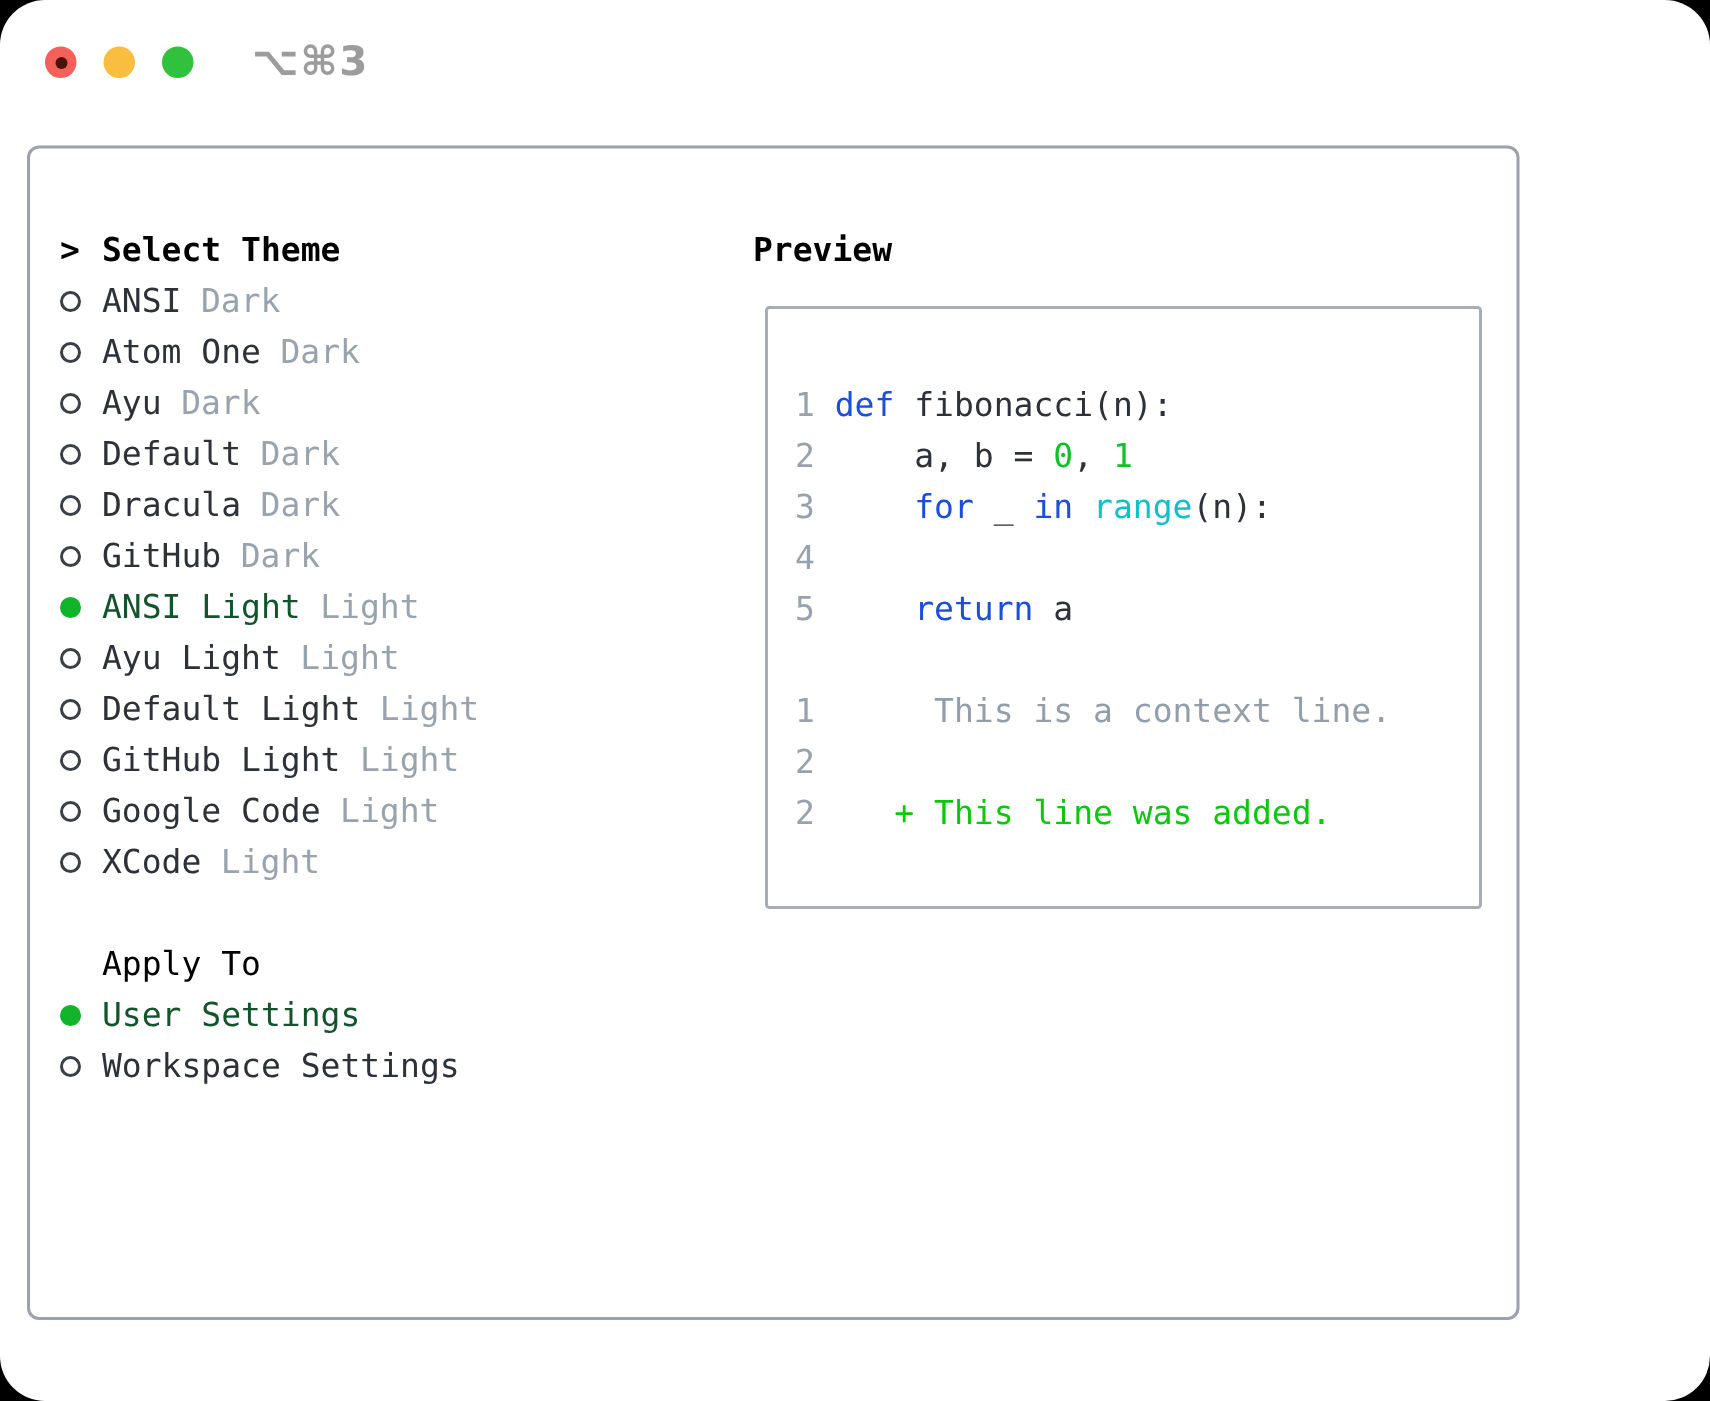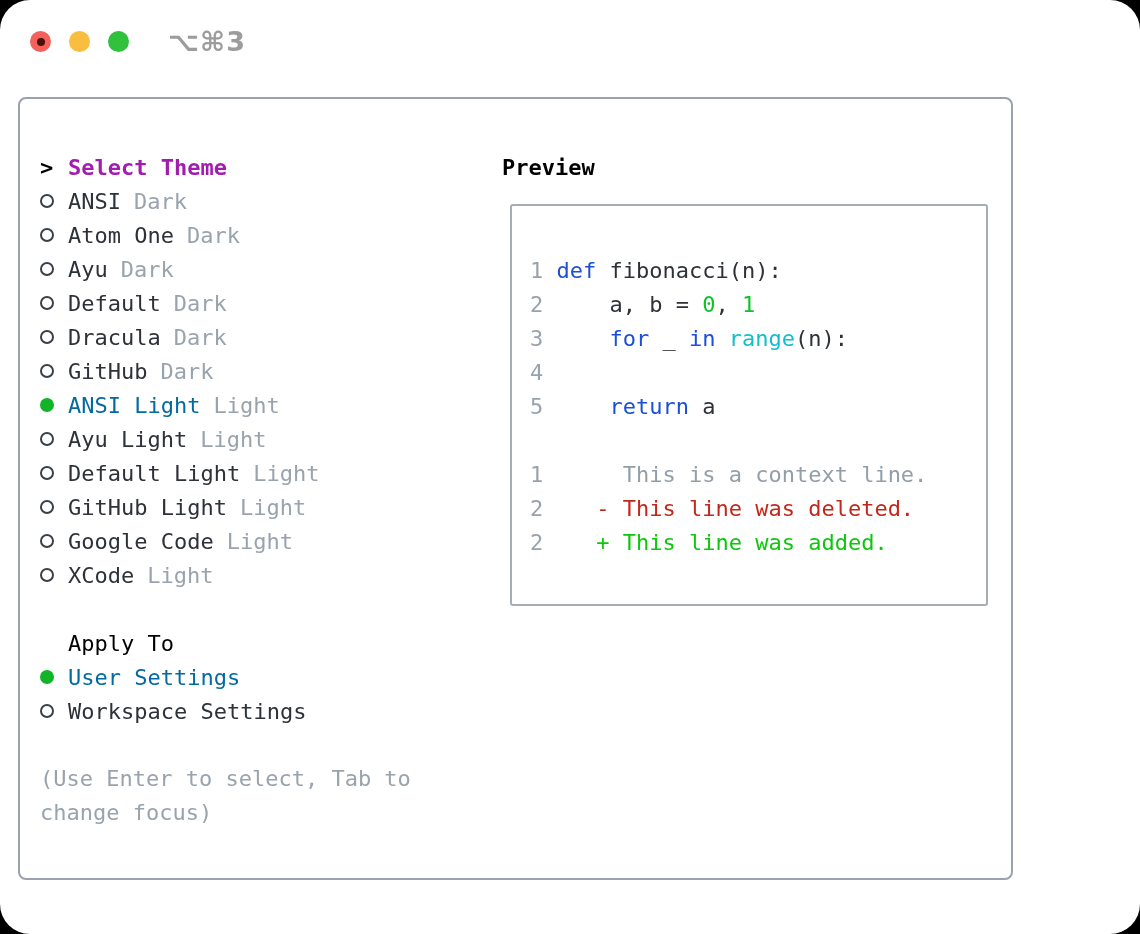--- a/index.html
+++ b/index.html
@@ -18,24 +18,24 @@
 
   
   .main-box{position:absolute;left:18px;top:97px;width:995px;height:783px;box-sizing:border-box;
             border:2px solid #9aa2ad;border-radius:8px;background:#fff;}
 
   
   .left-col{position:absolute;left:20px;top:51px;}
   .row{display:flex;align-items:center;height:34px;font-size:22px;color:#2d3138;white-space:pre;}
   .marker{width:28px;display:flex;align-items:center;flex:0 0 28px;}
   .prompt{font-weight:bold;color:#000;font-size:22px;}
-  .hdr{font-weight:bold;color:#a21caf;}
+  .hdr{font-weight:bold;color:#000000;}
   .circle{width:14px;height:14px;border:2px solid #3a4048;border-radius:50%;box-sizing:border-box;}
   .row.selected .circle{background:#12b42a;border-color:#12b42a;}
-  .row.selected .tname{color:#0369a1;}
+  .row.selected .tname{color:#14532d;}
   .tname{margin-right:13px;}
   .tvariant{color:#99a3ad;text-align:center;}
   .gap-row{height:34px;}
   .apply-hdr{color:#000;}
   .hint{width:445px;font-size:22px;line-height:34px;color:#99a3ad;white-space:normal;}
 
   
   .preview-title{position:absolute;left:482px;top:51px;height:34px;display:flex;align-items:center;
                  font-size:22px;font-weight:bold;color:#000;}
   .preview-box{position:absolute;left:490px;top:105px;width:478px;height:402px;box-sizing:border-box;
@@ -145,21 +145,20 @@
         <span class="marker"><span class="circle"></span></span>
         <span class="tname">User Settings</span>
       </div>
       <div class="row">
         <span class="marker"><span class="circle"></span></span>
         <span class="tname">Workspace Settings</span>
       </div>
 
       <div class="gap-row"></div>
 
-      <div class="hint">(Use Enter to select, Tab to change focus)</div>
     </div>
 
     <div class="preview-title">Preview</div>
 
     <div class="preview-box">
 
       <div class="pline">
         <span class="sg-num">1 </span>
           <span class="sg-kw">def</span>
           <span class="sg-code"> fibonacci(n):</span>
@@ -192,21 +191,20 @@
       </div>
 
       <div class="pline"></div>
 
       <div class="pline">
         <span class="sg-num">1 </span>
           <span class="sg-ctx">     This is a context line.</span>
       </div>
       <div class="pline">
         <span class="sg-num">2 </span>
-          <span class="sg-del">   - This line was deleted.</span>
       </div>
       <div class="pline">
         <span class="sg-num">2 </span>
           <span class="sg-add">   + This line was added.</span>
       </div>
 
     </div>
   </div>
 </div>
 

